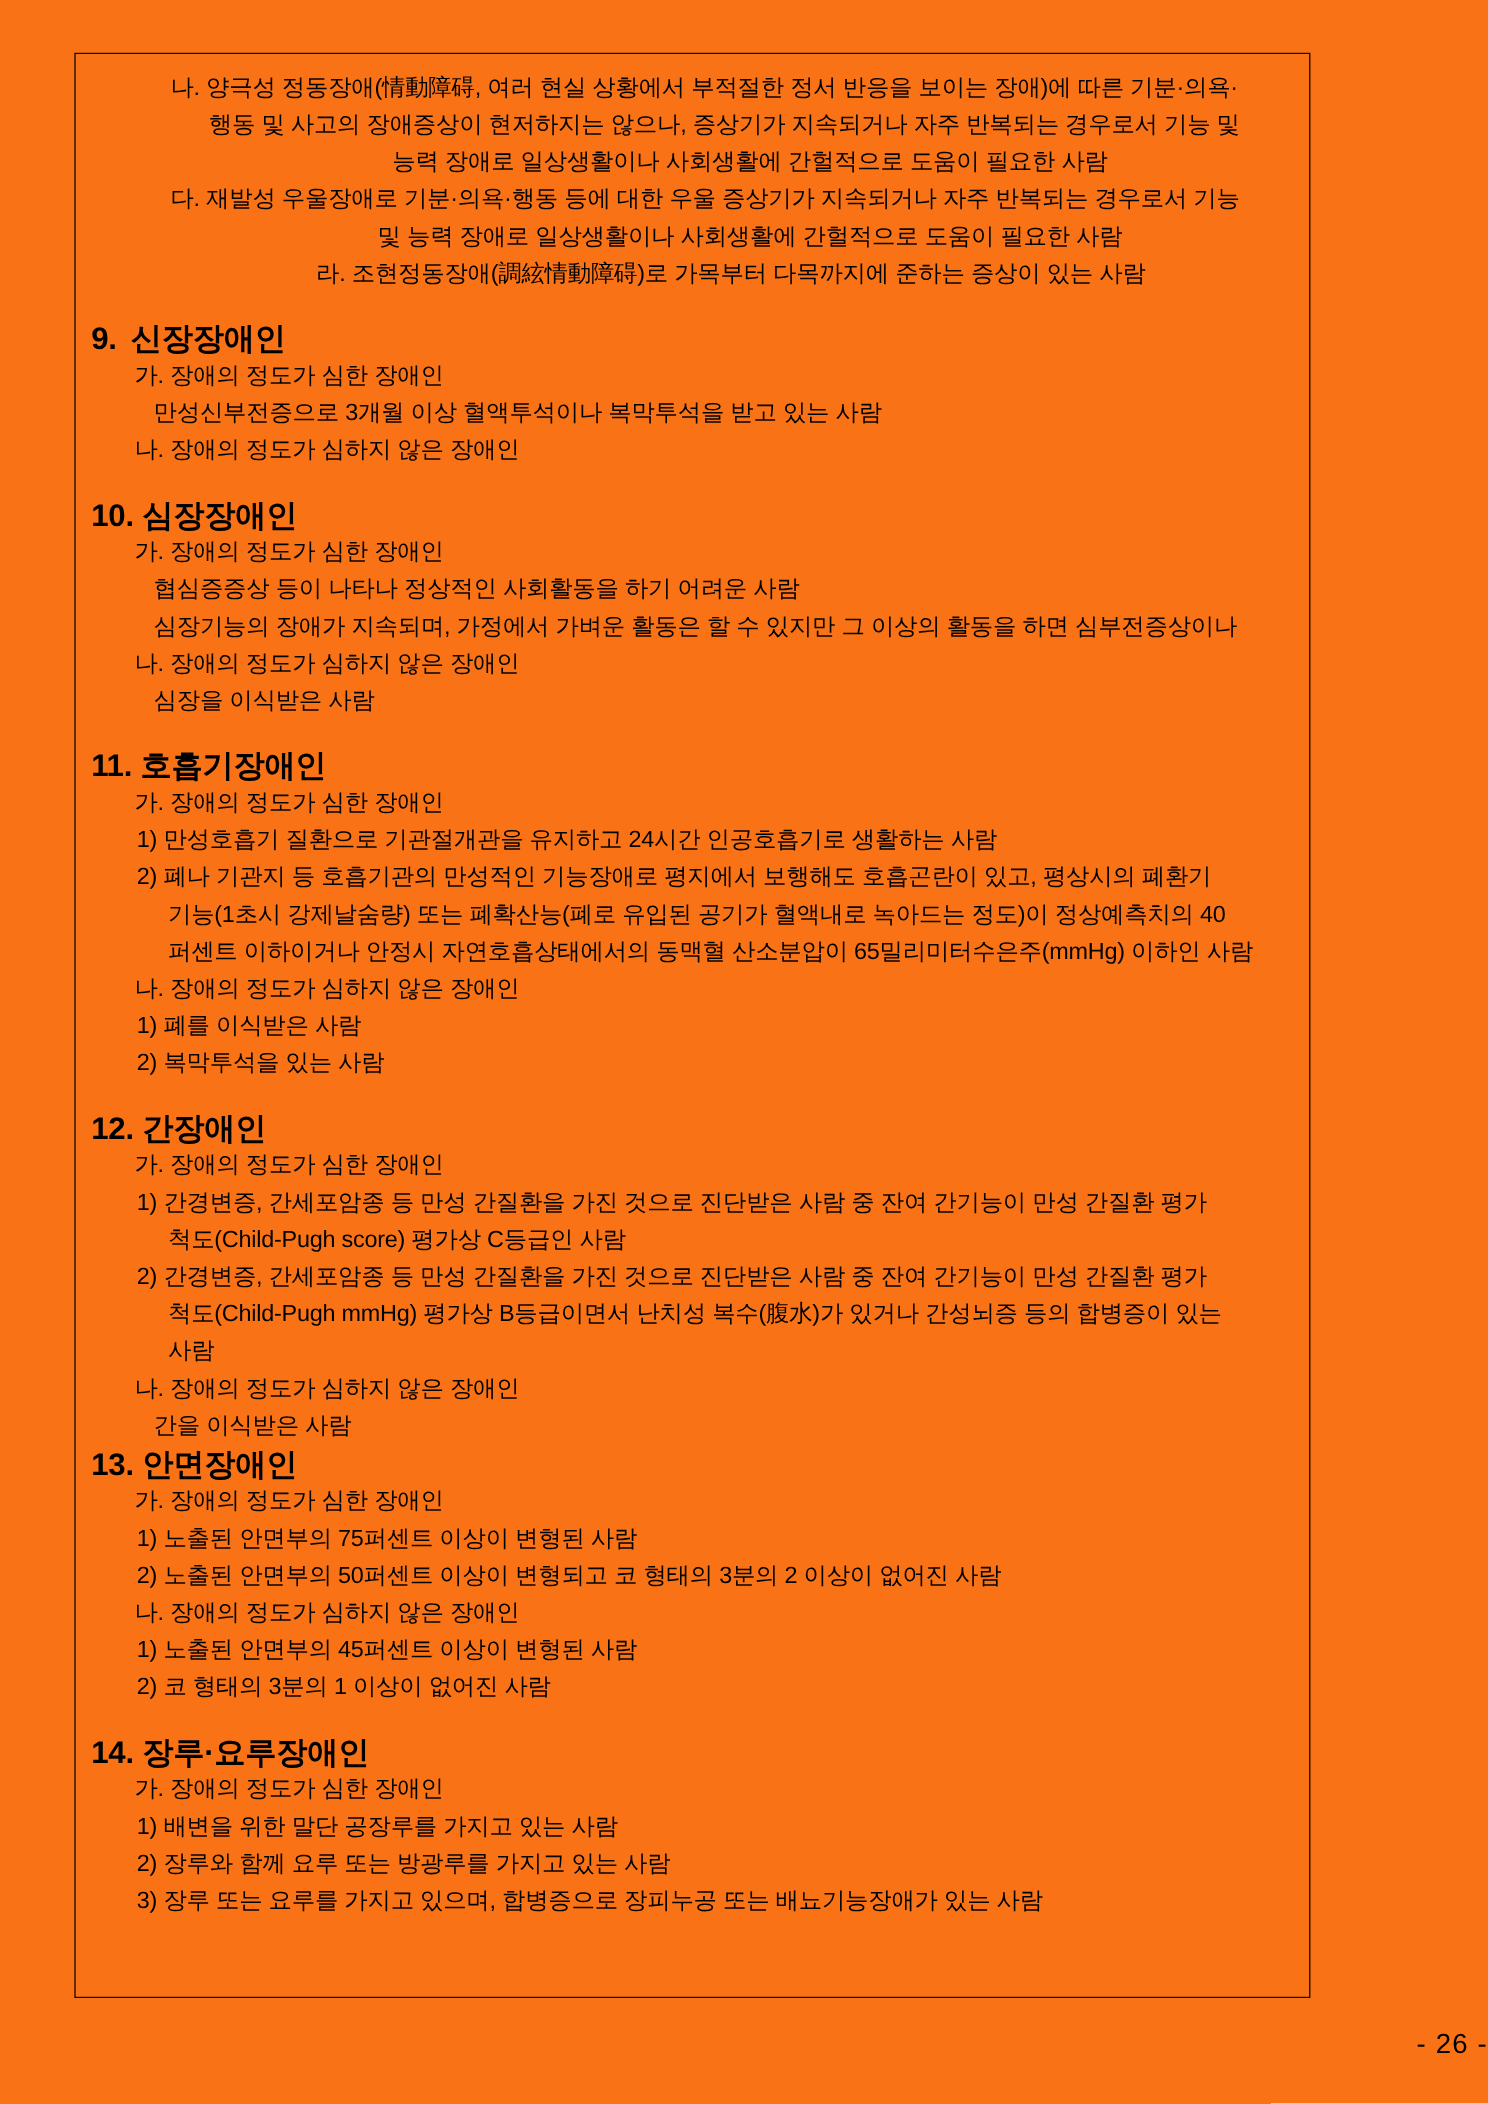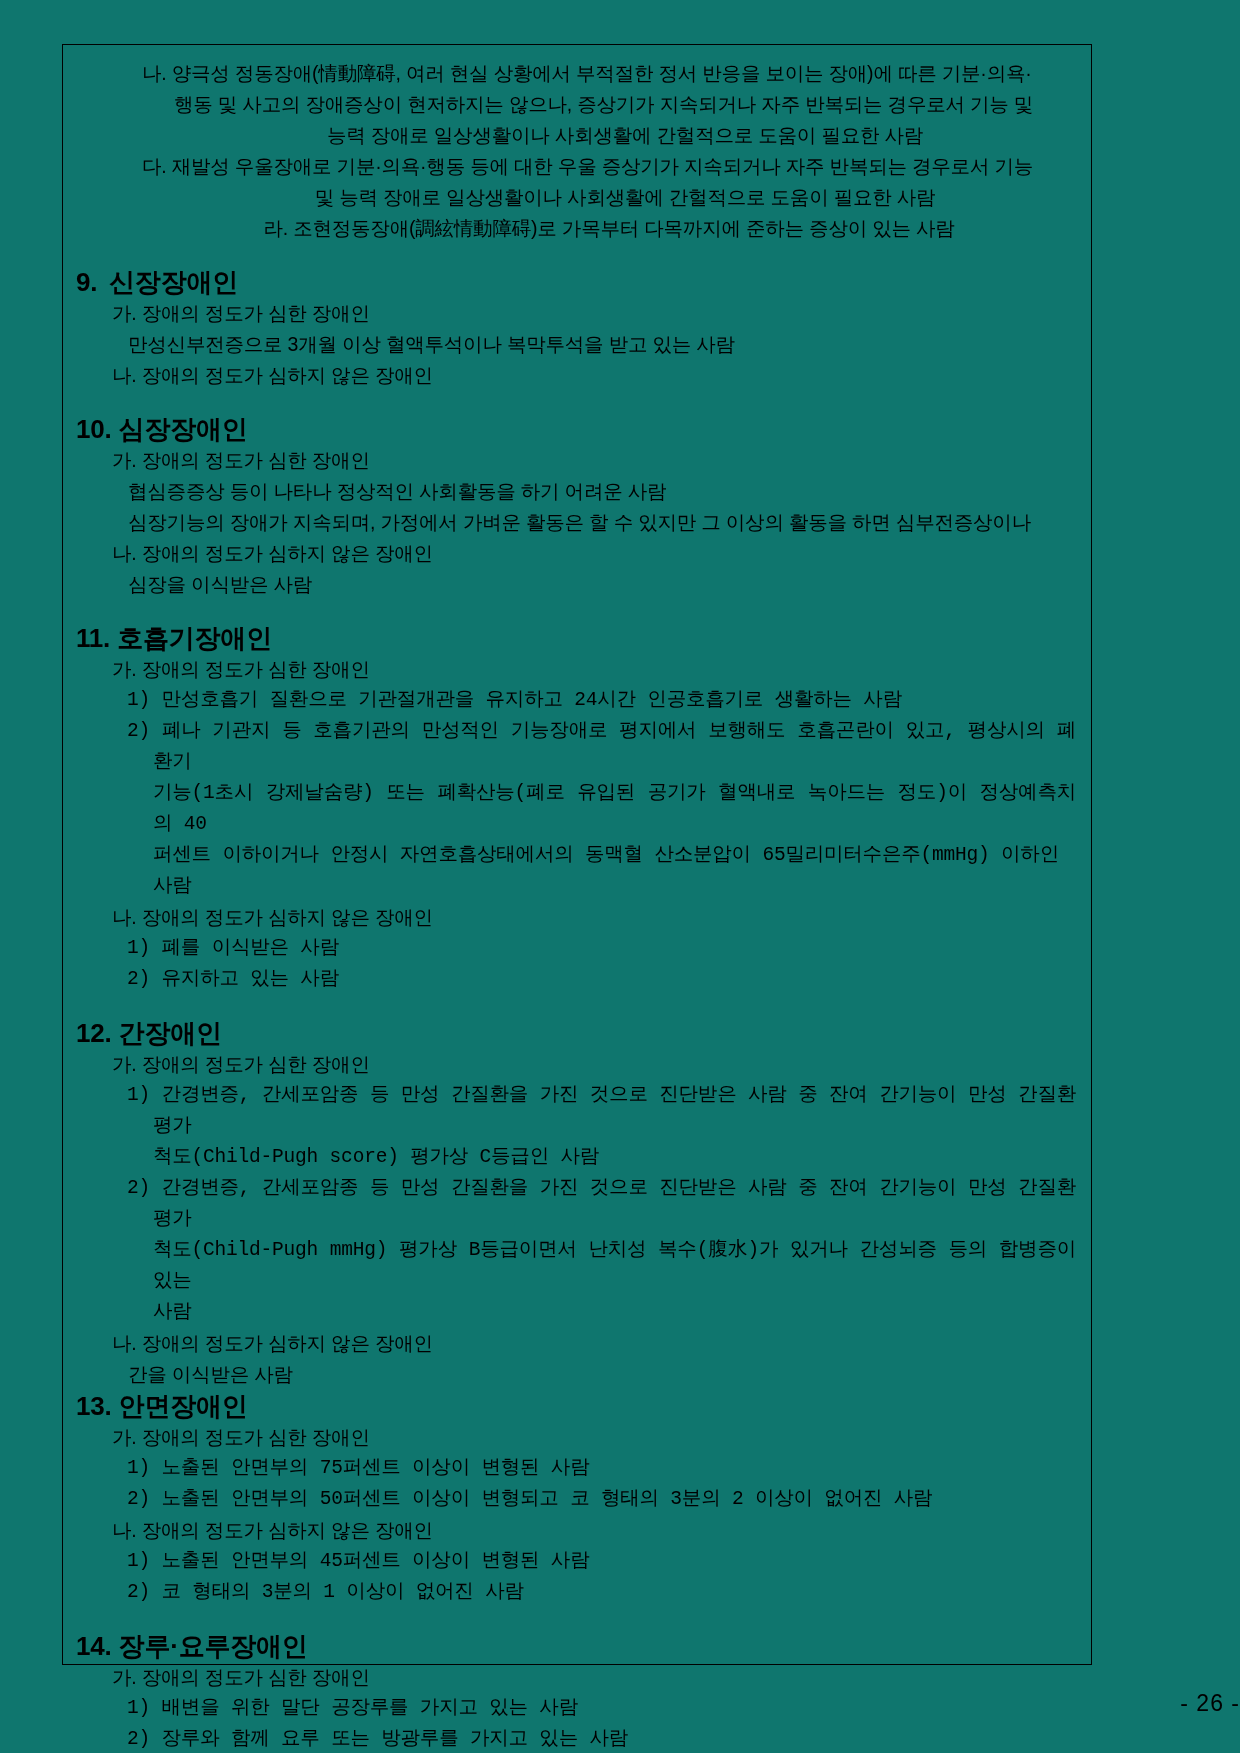--- a/index.html
+++ b/index.html
@@ -9,21 +9,21 @@
   }
   body {
     font-family: "Liberation Sans", "DejaVu Sans", sans-serif;
     color: #000000;
   }
   .page {
     position: relative;
     width: 1240px;
     height: 1753px;
     margin: 0 auto;
-    background: #0f766e;
+    background: #f97316;
     box-sizing: border-box;
   }
   .frame {
     position: absolute;
     left: 62px;
     top: 44px;
     width: 1030px;
     height: 1621px;
     border: 1px solid #000000;
     box-sizing: border-box;
@@ -67,22 +67,21 @@
   
   .lvl-ga {
     padding-left: 30px;
     text-indent: -30px;
     margin-left: 36px;
   }
   
   .lvl-num {
     padding-left: 26px;
     text-indent: -26px;
-    margin-left: 51px;
-    font-family: Liberation Mono, monospace;
+    margin-left: 38px;
   }
   
   .lvl-plain {
     margin-left: 52px;
   }
   
   .top-item {
     padding-left: 32px;
     text-indent: -32px;
     margin-left: 66px;
@@ -214,21 +213,21 @@
       <p class="lvl-ga">
         <span>나.</span>
         <span>장애의 정도가 심하지 않은 장애인</span>
       </p>
       <p class="lvl-num">
         <span>1)</span>
         <span>폐를 이식받은 사람</span>
       </p>
       <p class="lvl-num">
         <span>2)</span>
-        <span>유지하고 있는 사람</span>
+        <span>복막투석을 있는 사람</span>
       </p>
     </div>
 
     <div class="spacer"></div>
 
     <div class="block">
       <p class="heading">
         <span class="num">12.</span>
         <span>간장애인</span>
       </p>

